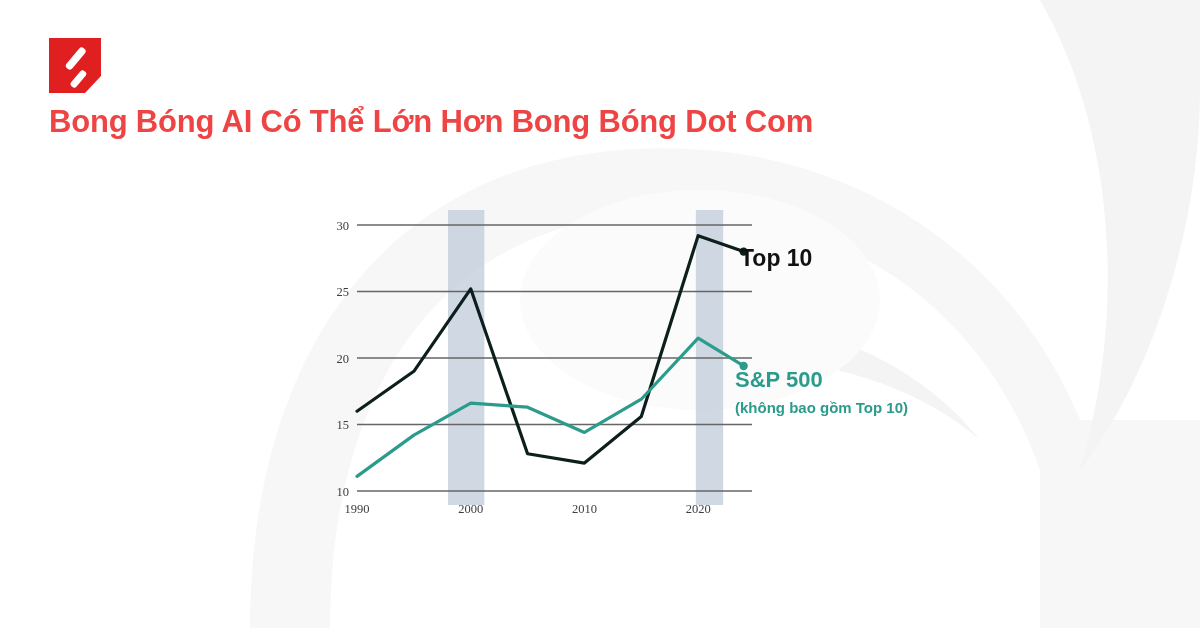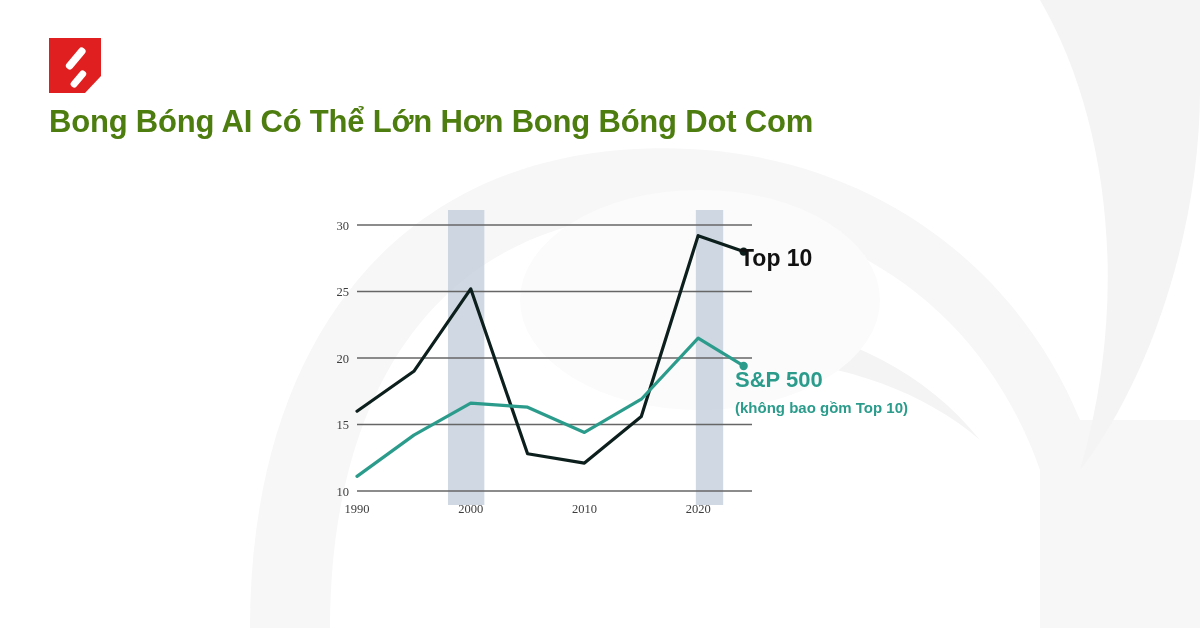--- a/index.html
+++ b/index.html
@@ -64,21 +64,21 @@
 </svg>
 
 <div id="page">
 
   <svg class="logo" viewBox="0 0 52 55" xmlns="http://www.w3.org/2000/svg">
     <path d="M0,0 H52 V38 L36,55 H0 Z" fill="#e02020"></path>
     <rect x="23" y="7.5" width="7.5" height="26" rx="3.4" fill="#ffffff" transform="rotate(40 26.7 20.5)"></rect>
     <rect x="26" y="31" width="6.8" height="20" rx="3.1" fill="#ffffff" transform="rotate(40 29.4 41)"></rect>
   </svg>
 
-  <div class="title" style="color: #4d7c0f;">Bong Bóng AI Có Thể Lớn Hơn Bong Bóng Dot Com</div>
+  <div class="title" style="color: #ef4444;">Bong Bóng AI Có Thể Lớn Hơn Bong Bóng Dot Com</div>
 
   <svg id="chart-area" viewBox="0 0 1200 628" xmlns="http://www.w3.org/2000/svg">
     <g id="bands">
         <rect x="447.9714285714286" y="210" width="36.388571428571936" height="295" fill="#bcc9d8" opacity="0.72"></rect>
         <rect x="695.8685714285709" y="210" width="27.291428571429606" height="295" fill="#bcc9d8" opacity="0.72"></rect>
       </g>
     <g id="gridlines">
         <line x1="357" x2="752" y1="491" y2="491" stroke="#666666" stroke-width="1.3"></line>
         <line x1="357" x2="752" y1="424.5" y2="424.5" stroke="#666666" stroke-width="1.3"></line>
         <line x1="357" x2="752" y1="358" y2="358" stroke="#666666" stroke-width="1.3"></line>

